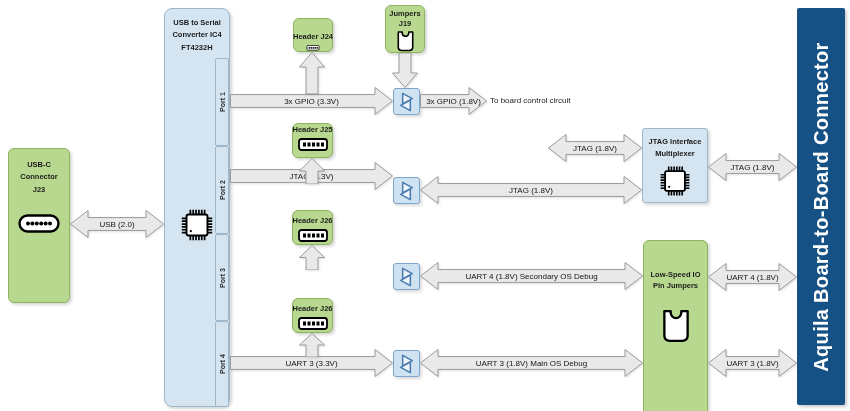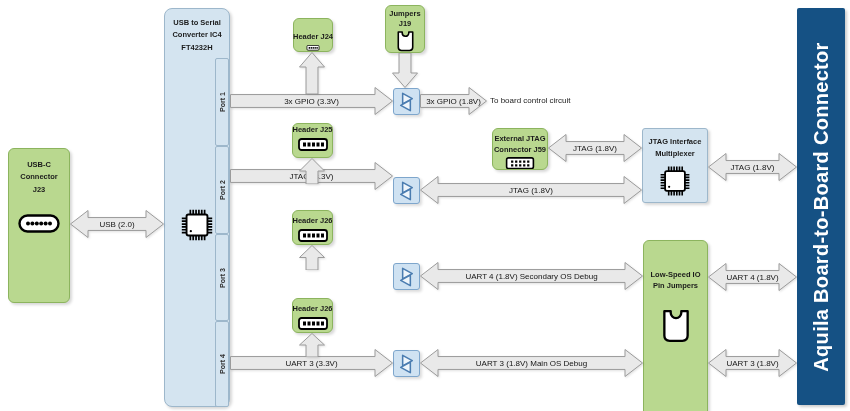--- a/index.html
+++ b/index.html
@@ -109,31 +109,20 @@
   </div>
 
   <div class="box green" style="left:292px;top:298px;width:41px;height:35px;padding-top:4px">
     <div class="btitle">Header J26</div>
     <svg class="icon" width="30" height="13" viewBox="0 0 30 13" style="margin-top:2px">
       <rect x="1" y="1" width="28" height="11" rx="2.5" fill="#fff" stroke="#000" stroke-width="1.8"></rect>
       <path d="M5 4.5h3v4H5z M9.5 4.5h3v4h-3z M14 4.5h3v4h-3z M18.5 4.5h3v4h-3z M23 4.5h3v4h-3z" fill="#000"></path>
     </svg>
   </div>
 
-  <div class="box green" style="left:492px;top:128px;width:56px;height:42px;padding-top:4px">
-    <div class="btitle" style="line-height:1.5">
-      <div>External JTAG</div>
-      <div>Connector J59</div>
-    </div>
-    <svg class="icon" width="30" height="13" viewBox="0 0 32 14" style="margin-top:1px">
-      <rect x="1" y="1" width="30" height="12" rx="2" fill="#fff" stroke="#000" stroke-width="1.8"></rect>
-      <path d="M6 4h2.5v2.5H6z M10.5 4h2.5v2.5h-2.5z M15 4h2.5v2.5H15z M19.5 4h2.5v2.5h-2.5z M24 4h2.5v2.5H24z
-               M6 8h2.5v2.5H6z M10.5 8h2.5v2.5h-2.5z M15 8h2.5v2.5H15z M19.5 8h2.5v2.5h-2.5z M24 8h2.5v2.5H24z" fill="#000"></path>
-    </svg>
-  </div>
 
   <div class="box blue" style="left:642px;top:128px;width:66px;height:75px;padding-top:7px">
     <div class="btitle">
       <div>JTAG Interface</div>
       <div>Multiplexer</div>
     </div>
     <svg class="icon" width="36" height="36" viewBox="0 0 40 40" style="margin-top:2px">
       <path d="M13 4v5M16 4v5M19 4v5M22 4v5M25 4v5M28 4v5 M13 31v5M16 31v5M19 31v5M22 31v5M25 31v5M28 31v5 M4 13h5M4 16h5M4 19h5M4 22h5M4 25h5M4 28h5 M31 13h5M31 16h5M31 19h5M31 22h5M31 25h5M31 28h5" stroke="#000" stroke-width="1.8" fill="none"></path>
       <rect x="9" y="9" width="22" height="22" rx="2" fill="#fff" stroke="#000" stroke-width="2"></rect>
       <circle cx="13.5" cy="26.5" r="1.2" fill="#000"></circle>

